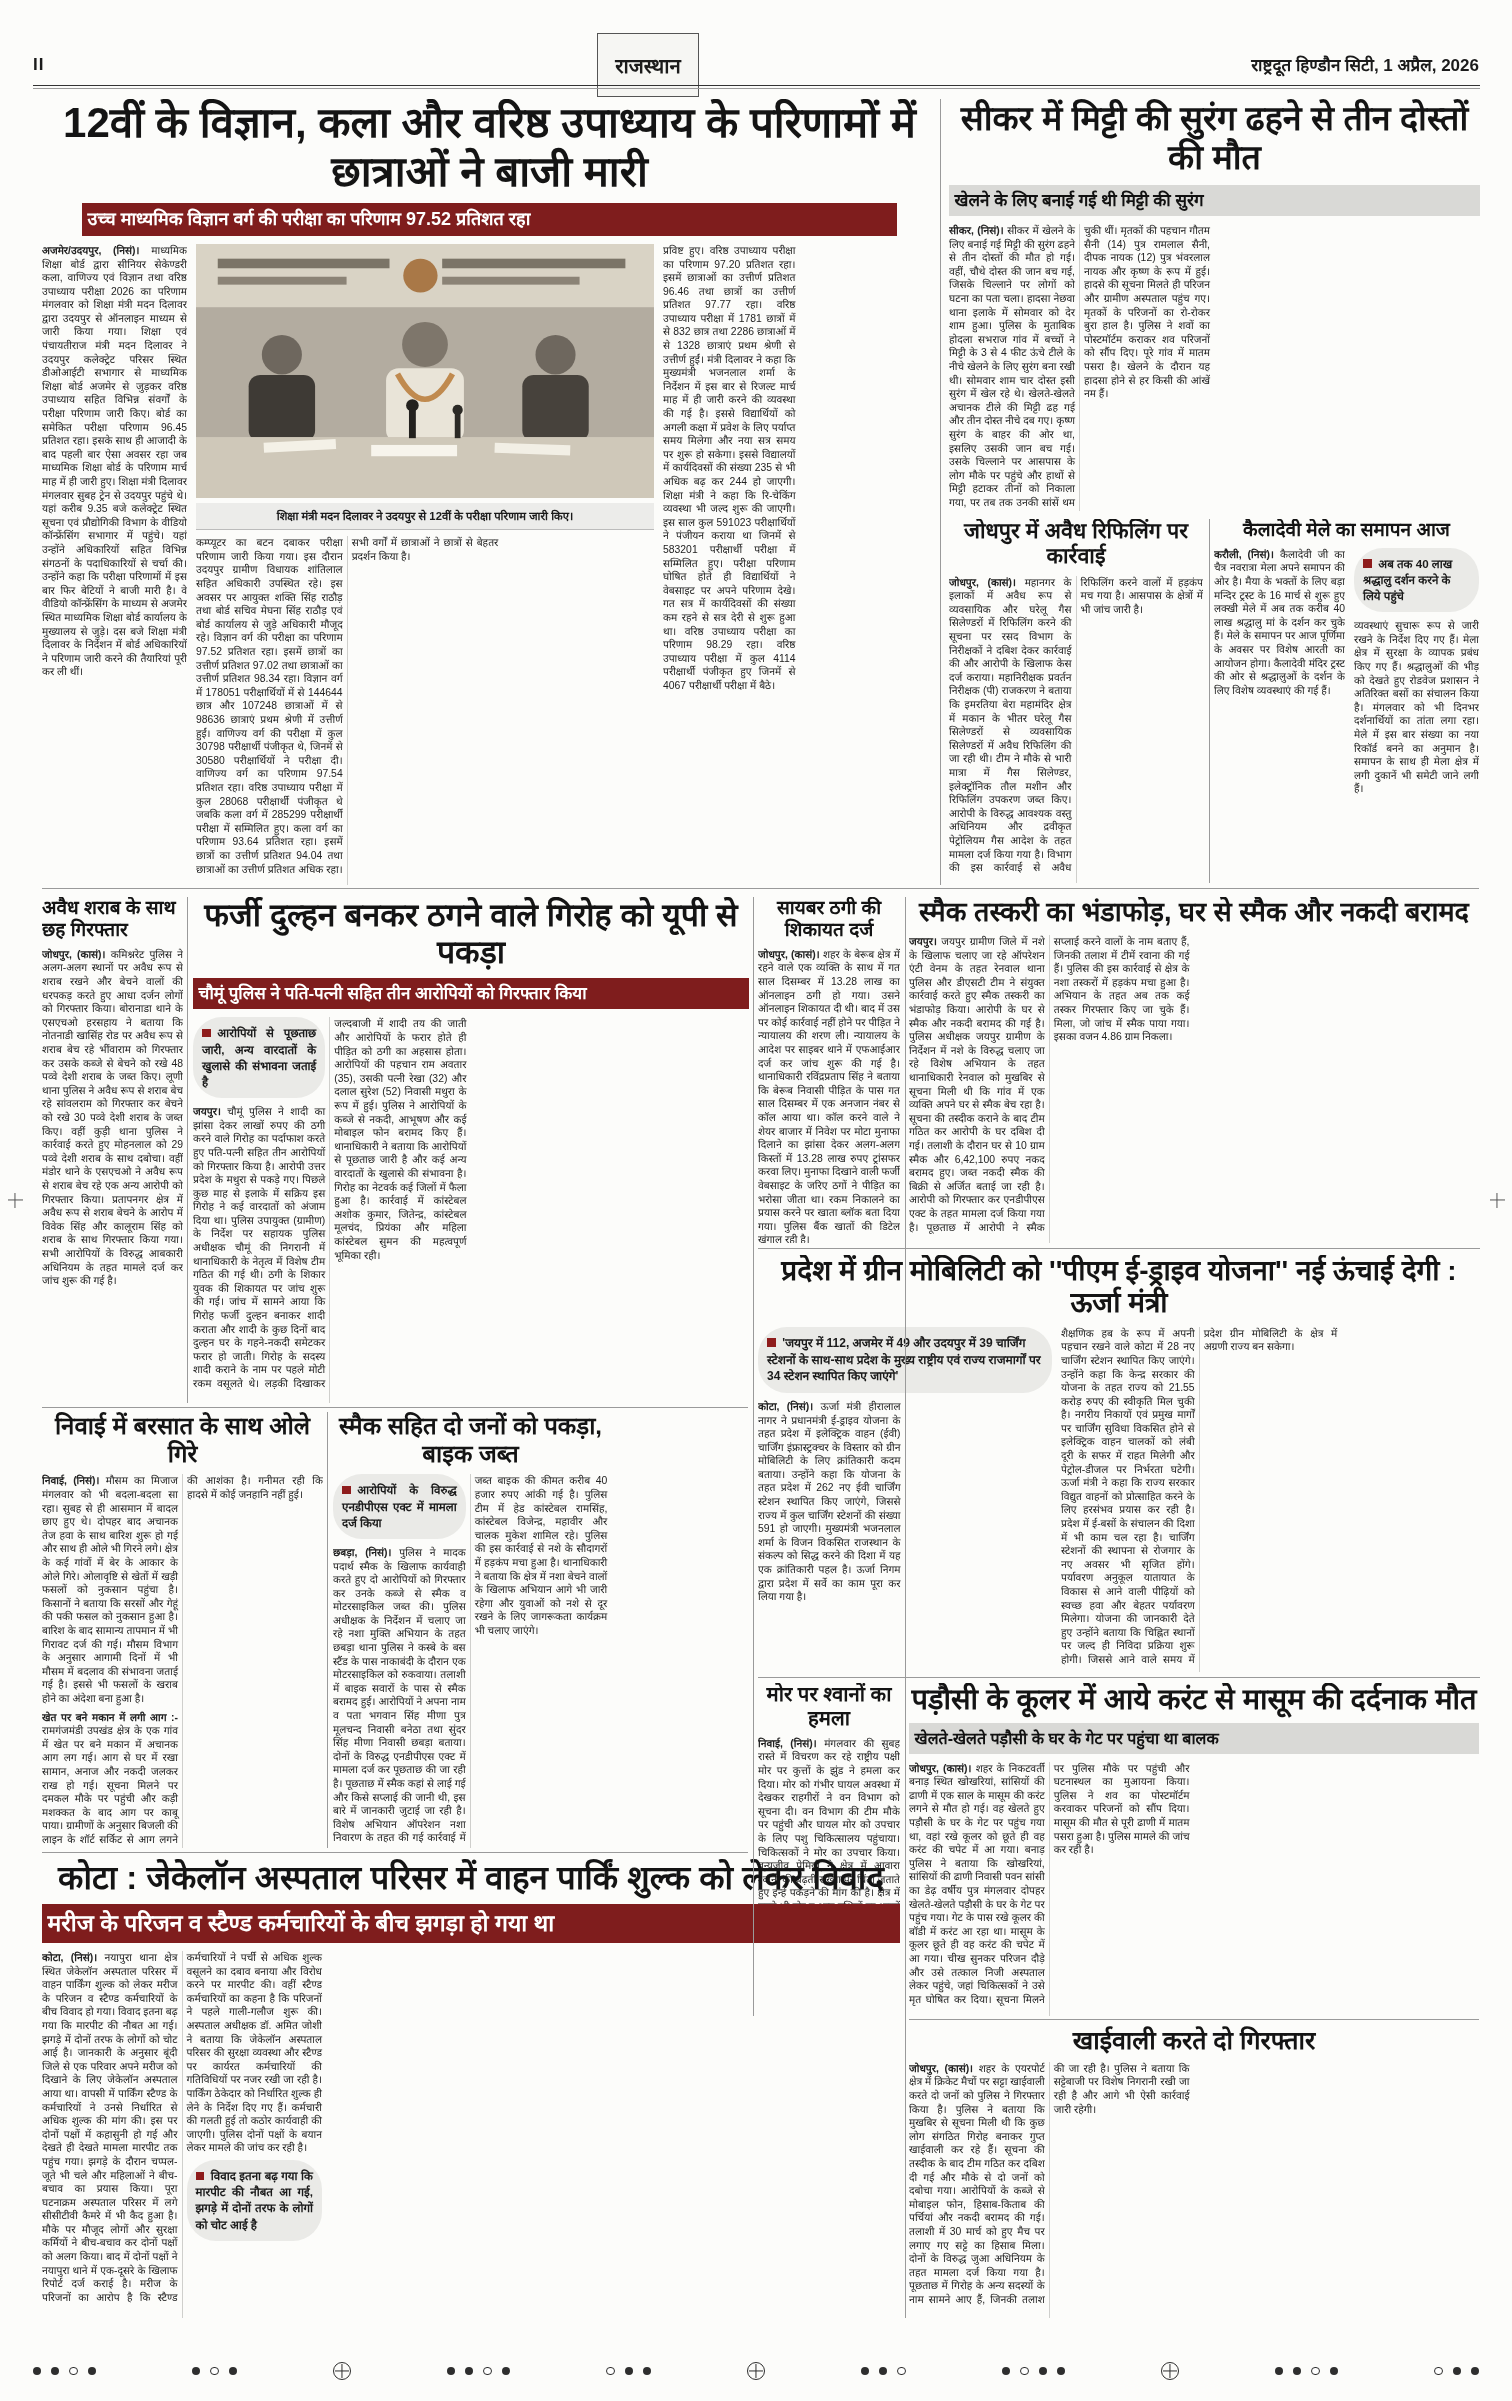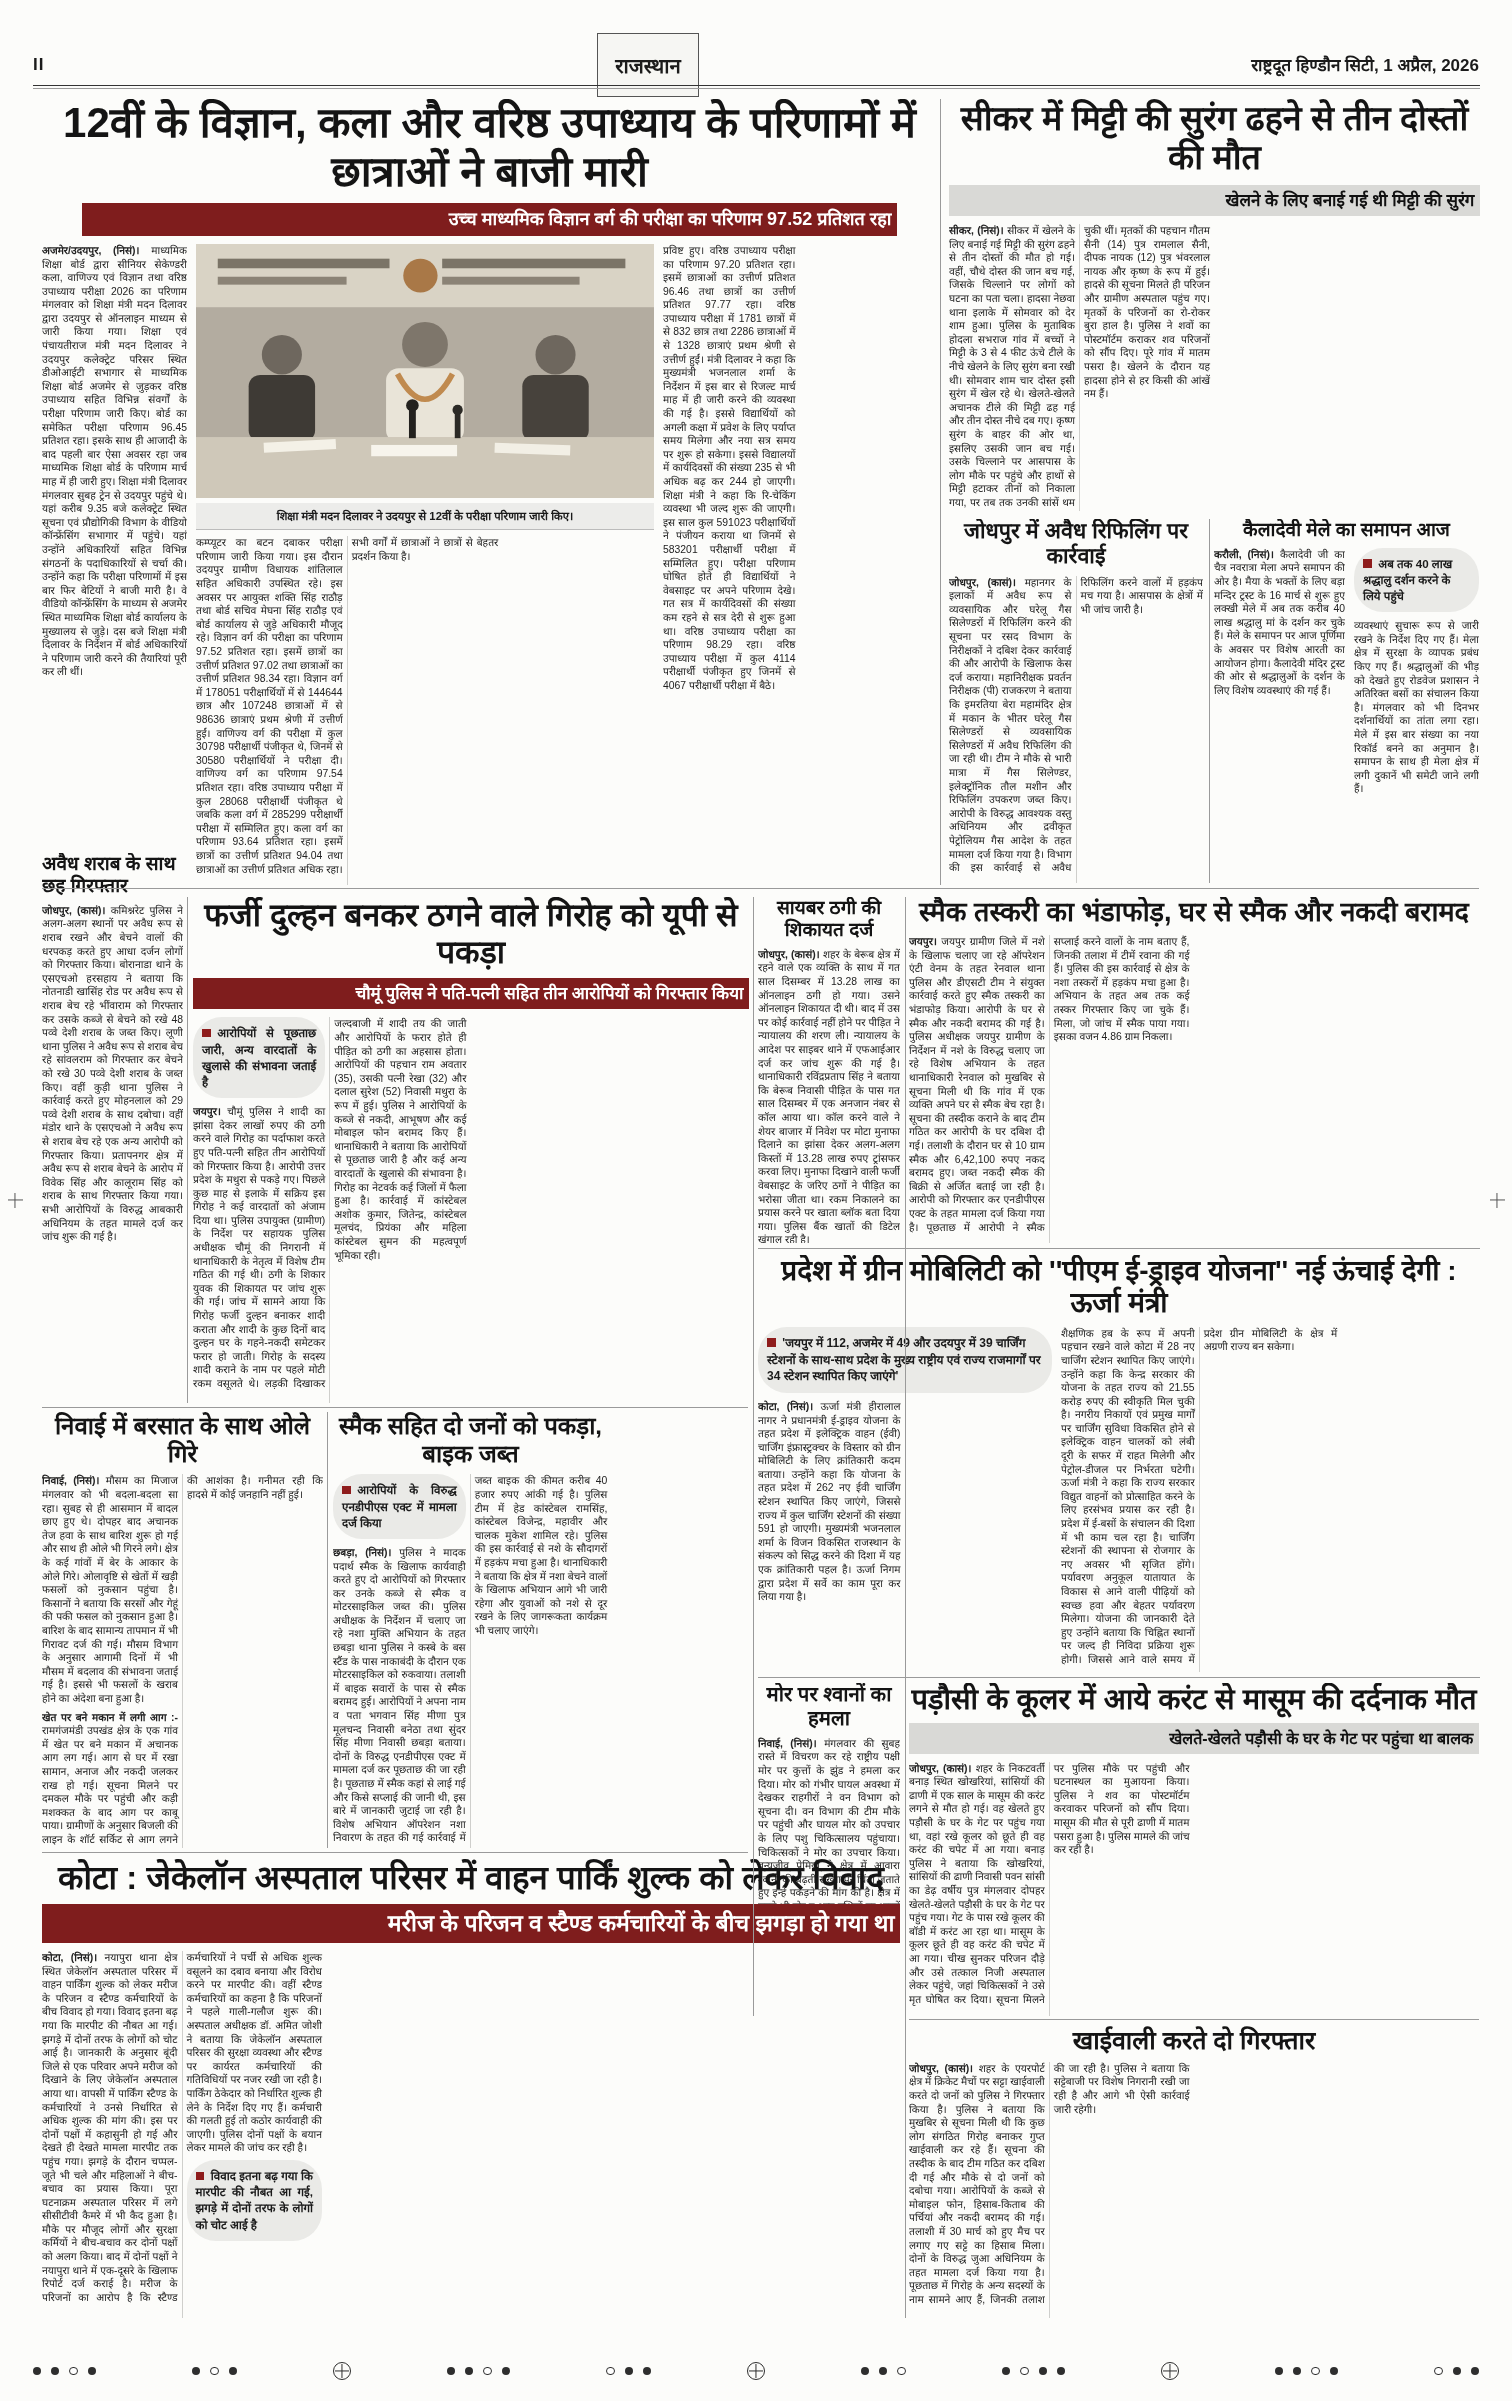--- a/index.html
+++ b/index.html
@@ -13,21 +13,21 @@
               font-size:20.3px;font-weight:bold;}
   .edition{font-size:17px;font-weight:bold;}
   .hrule,.vrule{position:absolute;background:#9a9a9a;}
   .hrule{height:0.6px;}
   .vrule{width:0.6px;}
   .hrule.dk{background:#333;height:1.1px;}
   
   .art{position:absolute;overflow:hidden;display:flex;flex-direction:column;}
   .hl{font-weight:bold;text-align:center;color:#141414;line-height:1.16;margin:0 0 6.8px;}
   .hl.left{text-align:left;}
-  .bar{font-weight:bold;text-align:right;margin:0 0 8px;padding:5.1px 5.6px;font-size:17px;line-height:1.25;}
+  .bar{font-weight:bold;text-align:left;margin:0 0 8px;padding:5.1px 5.6px;font-size:17px;line-height:1.25;}
   .bar.dark{background:#7f1d1d;color:#ffffff;}
   .bar.light{background:#d9d9d6;color:#111;}
   .grow{flex:1 1 auto;min-height:0;overflow:hidden;}
   .bd{font-size:10.4px;line-height:13.6px;text-align:justify;color:#222;}
   .bd p{margin:0 0 5.1px;}
   .dl{font-weight:bold;}
   .cols{column-gap:9px;column-rule:0.6px solid #cfcfcc;column-fill:auto;height:100%;overflow:hidden;}
   .c2{column-count:2;} .c3{column-count:3;} .c4{column-count:4;} .c6{column-count:6;}
   .hlbox{background:#eaeae7;padding:8px 9px;margin:0 0 6.8px;font-weight:bold;
          font-size:11.6px;line-height:1.4;color:#1a1a1a;break-inside:avoid;border-radius:29px;}
@@ -138,21 +138,21 @@
         <div class="hlbox">
           <span class="sq"></span><span>अब तक 40 लाख श्रद्धालु दर्शन करने के लिये पहुंचे</span>
         </div>
         <div class="bd">
             <p><span>व्यवस्थाएं सुचारू रूप से जारी रखने के निर्देश दिए गए हैं। मेला क्षेत्र में सुरक्षा के व्यापक प्रबंध किए गए हैं। श्रद्धालुओं की भीड़ को देखते हुए रोडवेज प्रशासन ने अतिरिक्त बसों का संचालन किया है। मंगलवार को भी दिनभर दर्शनार्थियों का तांता लगा रहा। मेले में इस बार संख्या का नया रिकॉर्ड बनने का अनुमान है। समापन के साथ ही मेला क्षेत्र में लगी दुकानें भी समेटी जाने लगी हैं।</span></p>
           </div>
       </div>
     </div>
   </section>
 
-  <section class="art" style="left:42px;top:853px;width:141px;height:506px">
+  <section class="art" style="left:42px;top:897px;width:141px;height:506px">
     <h2 class="hl left" style="font-size:19px">अवैध शराब के साथ छह गिरफ्तार</h2>
     <div class="bd grow">
       <p><span class="dl">जोधपुर, (कासं)।</span>
          <span>कमिश्नरेट पुलिस ने अलग-अलग स्थानों पर अवैध रूप से शराब रखने और बेचने वालों की धरपकड़ करते हुए आधा दर्जन लोगों को गिरफ्तार किया। बोरानाडा थाने के एसएचओ हरसहाय ने बताया कि नोतनाडी खासिंह रोड पर अवैध रूप से शराब बेच रहे भींवाराम को गिरफ्तार कर उसके कब्जे से बेचने को रखे 48 पव्वे देशी शराब के जब्त किए। लूणी थाना पुलिस ने अवैध रूप से शराब बेच रहे सांवलराम को गिरफ्तार कर बेचने को रखे 30 पव्वे देशी शराब के जब्त किए। वहीं कुड़ी थाना पुलिस ने कार्रवाई करते हुए मोहनलाल को 29 पव्वे देशी शराब के साथ दबोचा। वहीं मंडोर थाने के एसएचओ ने अवैध रूप से शराब बेच रहे एक अन्य आरोपी को गिरफ्तार किया। प्रतापनगर क्षेत्र में अवैध रूप से शराब बेचने के आरोप में विवेक सिंह और कालूराम सिंह को शराब के साथ गिरफ्तार किया गया। सभी आरोपियों के विरुद्ध आबकारी अधिनियम के तहत मामले दर्ज कर जांच शुरू की गई है।</span></p>
     </div>
   </section>
 
   <section class="art" style="left:193px;top:897px;width:556px;height:506px">
     <h2 class="hl" style="font-size:32px">फर्जी दुल्हन बनकर ठगने वाले गिरोह को यूपी से पकड़ा</h2>
     <div class="bar dark" style="font-size:17px">चौमूं पुलिस ने पति-पत्नी सहित तीन आरोपियों को गिरफ्तार किया</div>

